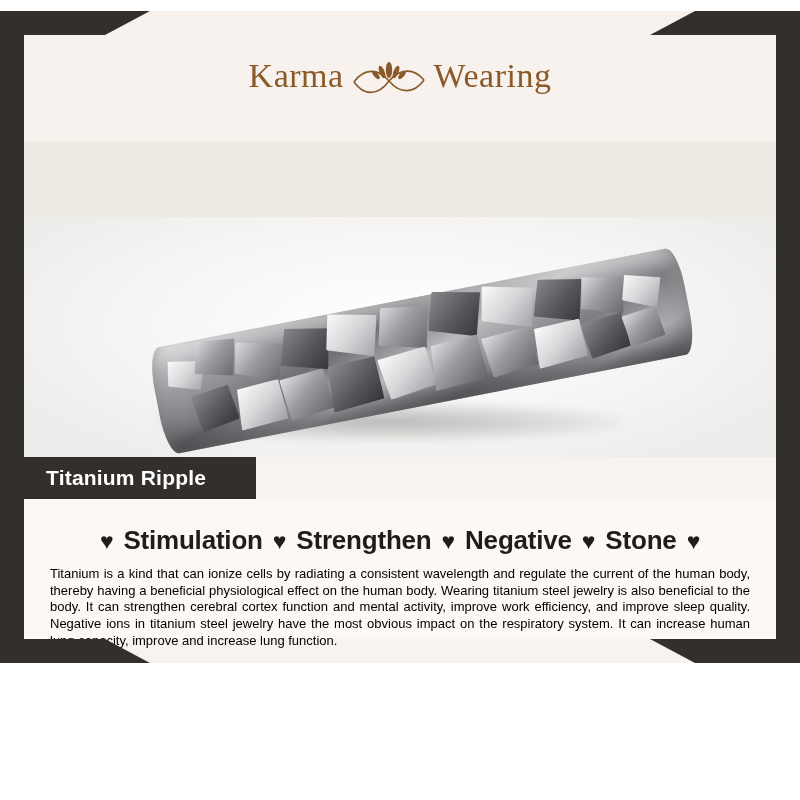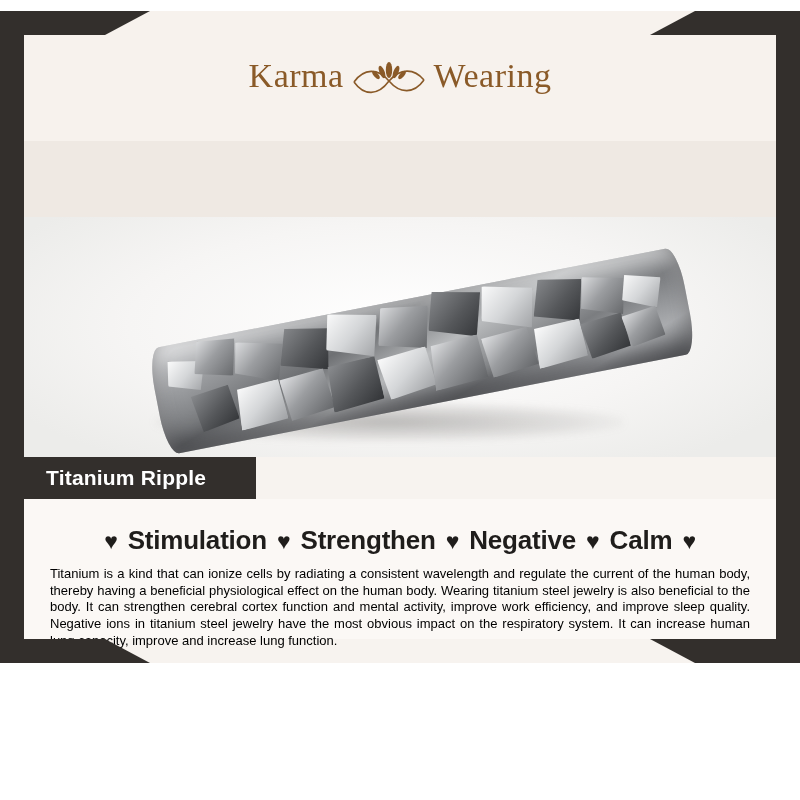--- a/index.html
+++ b/index.html
@@ -275,21 +275,21 @@
 
   <div class="content">
     <div class="benefits">
       <span class="hrt">♥</span>
       <span>Stimulation</span>
       <span class="hrt">♥</span>
       <span>Strengthen</span>
       <span class="hrt">♥</span>
       <span>Negative</span>
       <span class="hrt">♥</span>
-      <span>Calm</span>
+      <span>Stone</span>
       <span class="hrt">♥</span>
     </div>
     <p class="desc">Titanium is a kind that can ionize cells by radiating a consistent wavelength and regulate the current of the human body, thereby having a beneficial physiological effect on the human body. Wearing titanium steel jewelry is also beneficial to the body. It can strengthen cerebral cortex function and mental activity, improve work efficiency, and improve sleep quality. Negative ions in titanium steel jewelry have the most obvious impact on the respiratory system. It can increase human lung capacity, improve and increase lung function.</p>
   </div>
 
   <div class="frame-corner corner-tl-v"></div>
   <div class="frame-corner corner-tl-h"></div>
   <div class="frame-corner corner-tr-v"></div>
   <div class="frame-corner corner-tr-h"></div>
   <div class="frame-corner corner-bl-v"></div>

